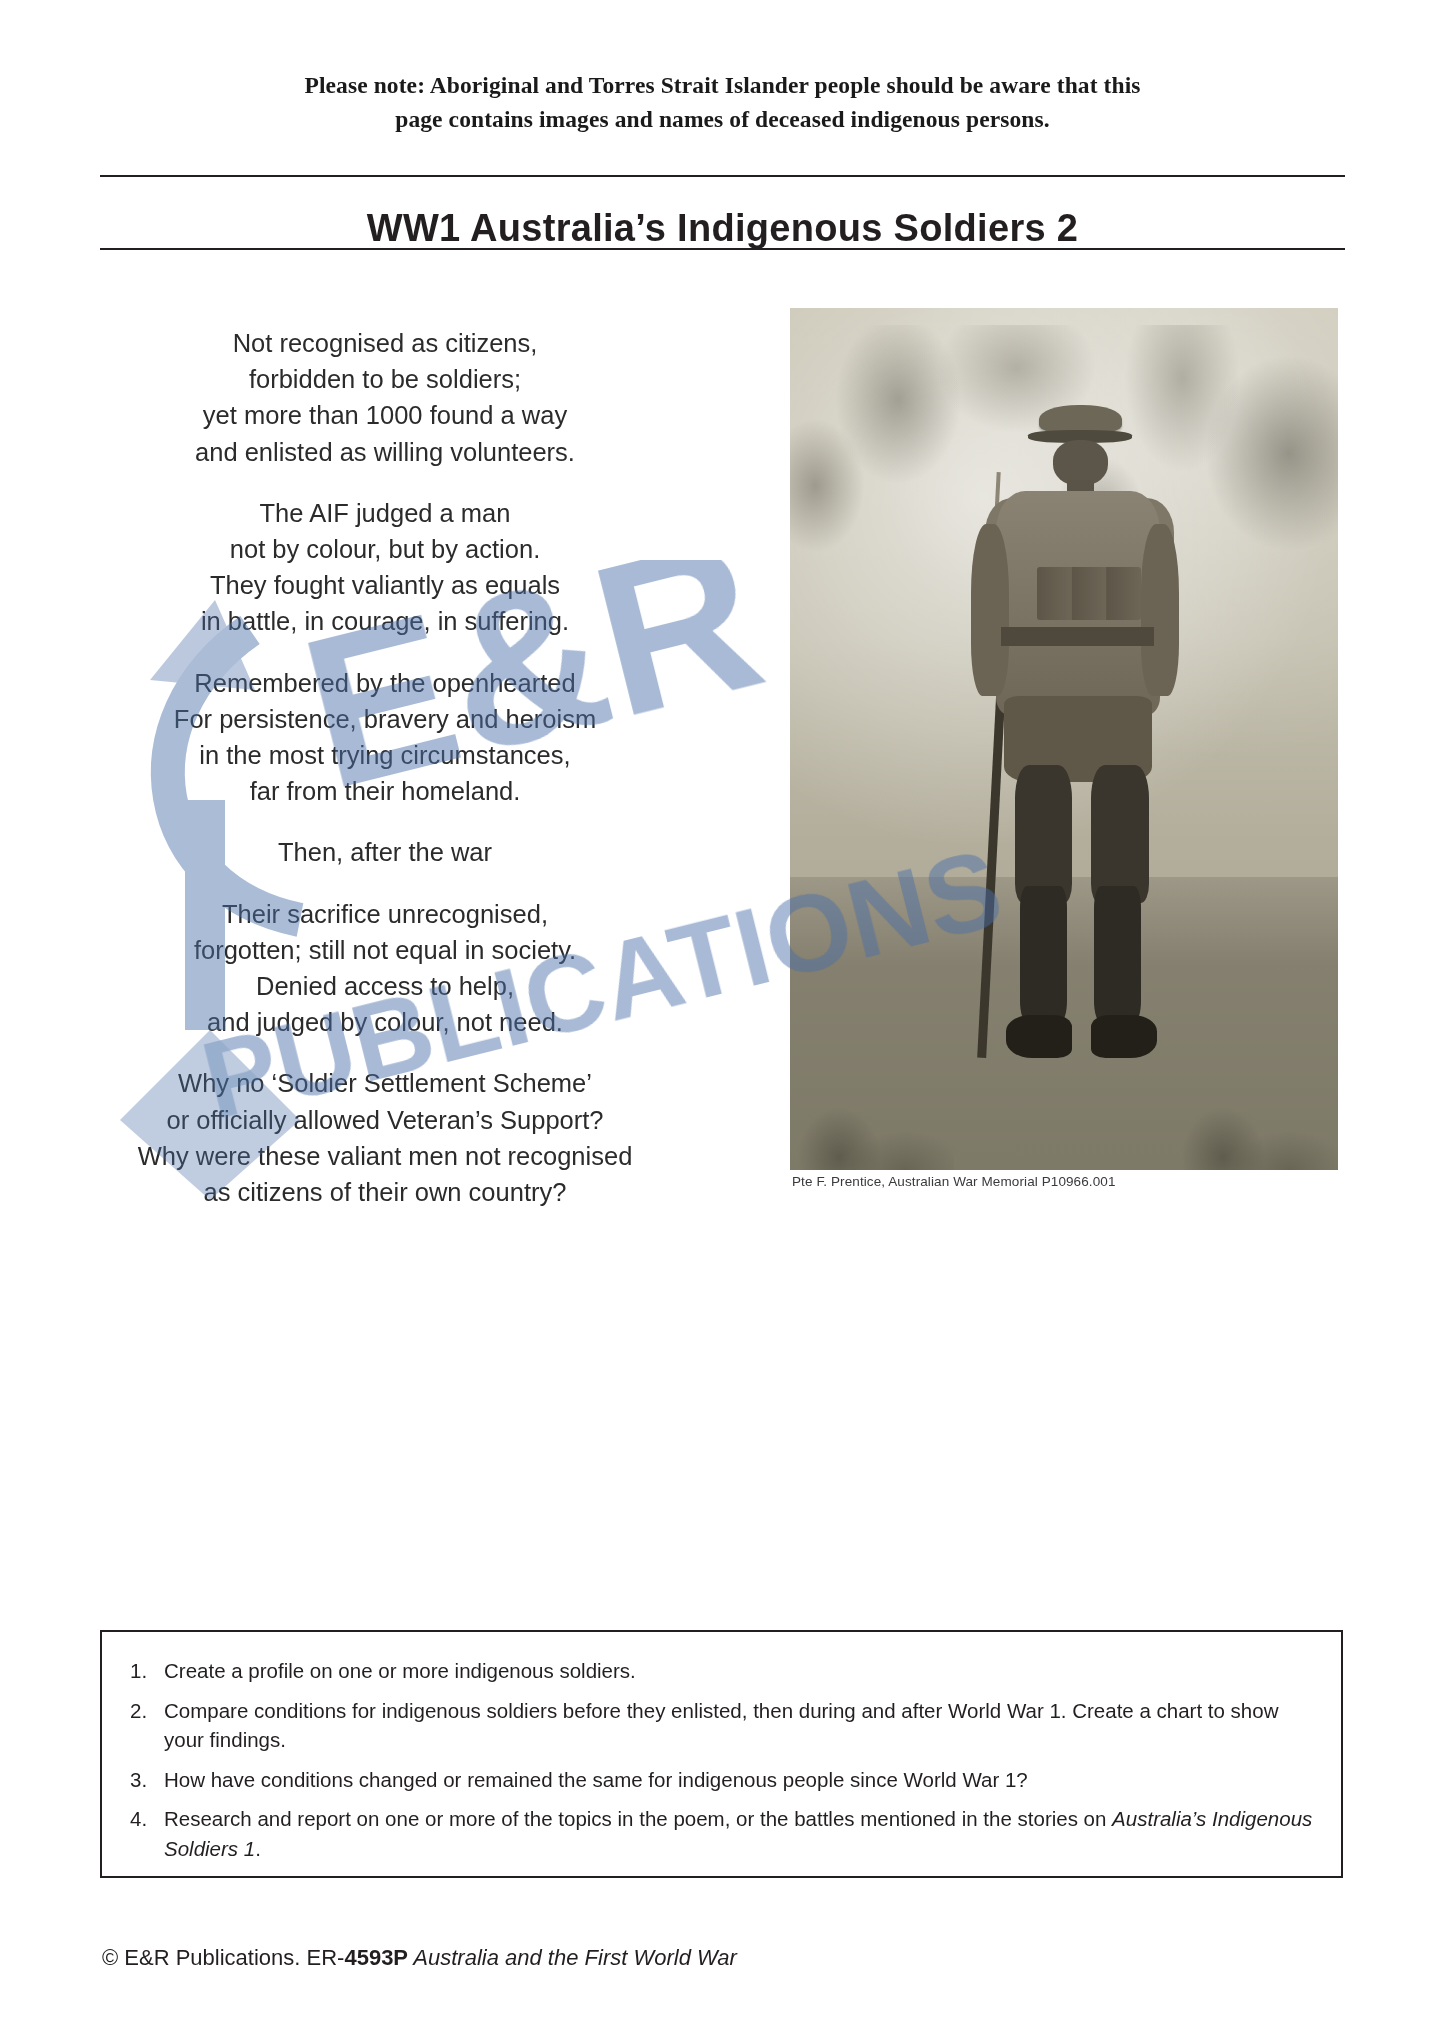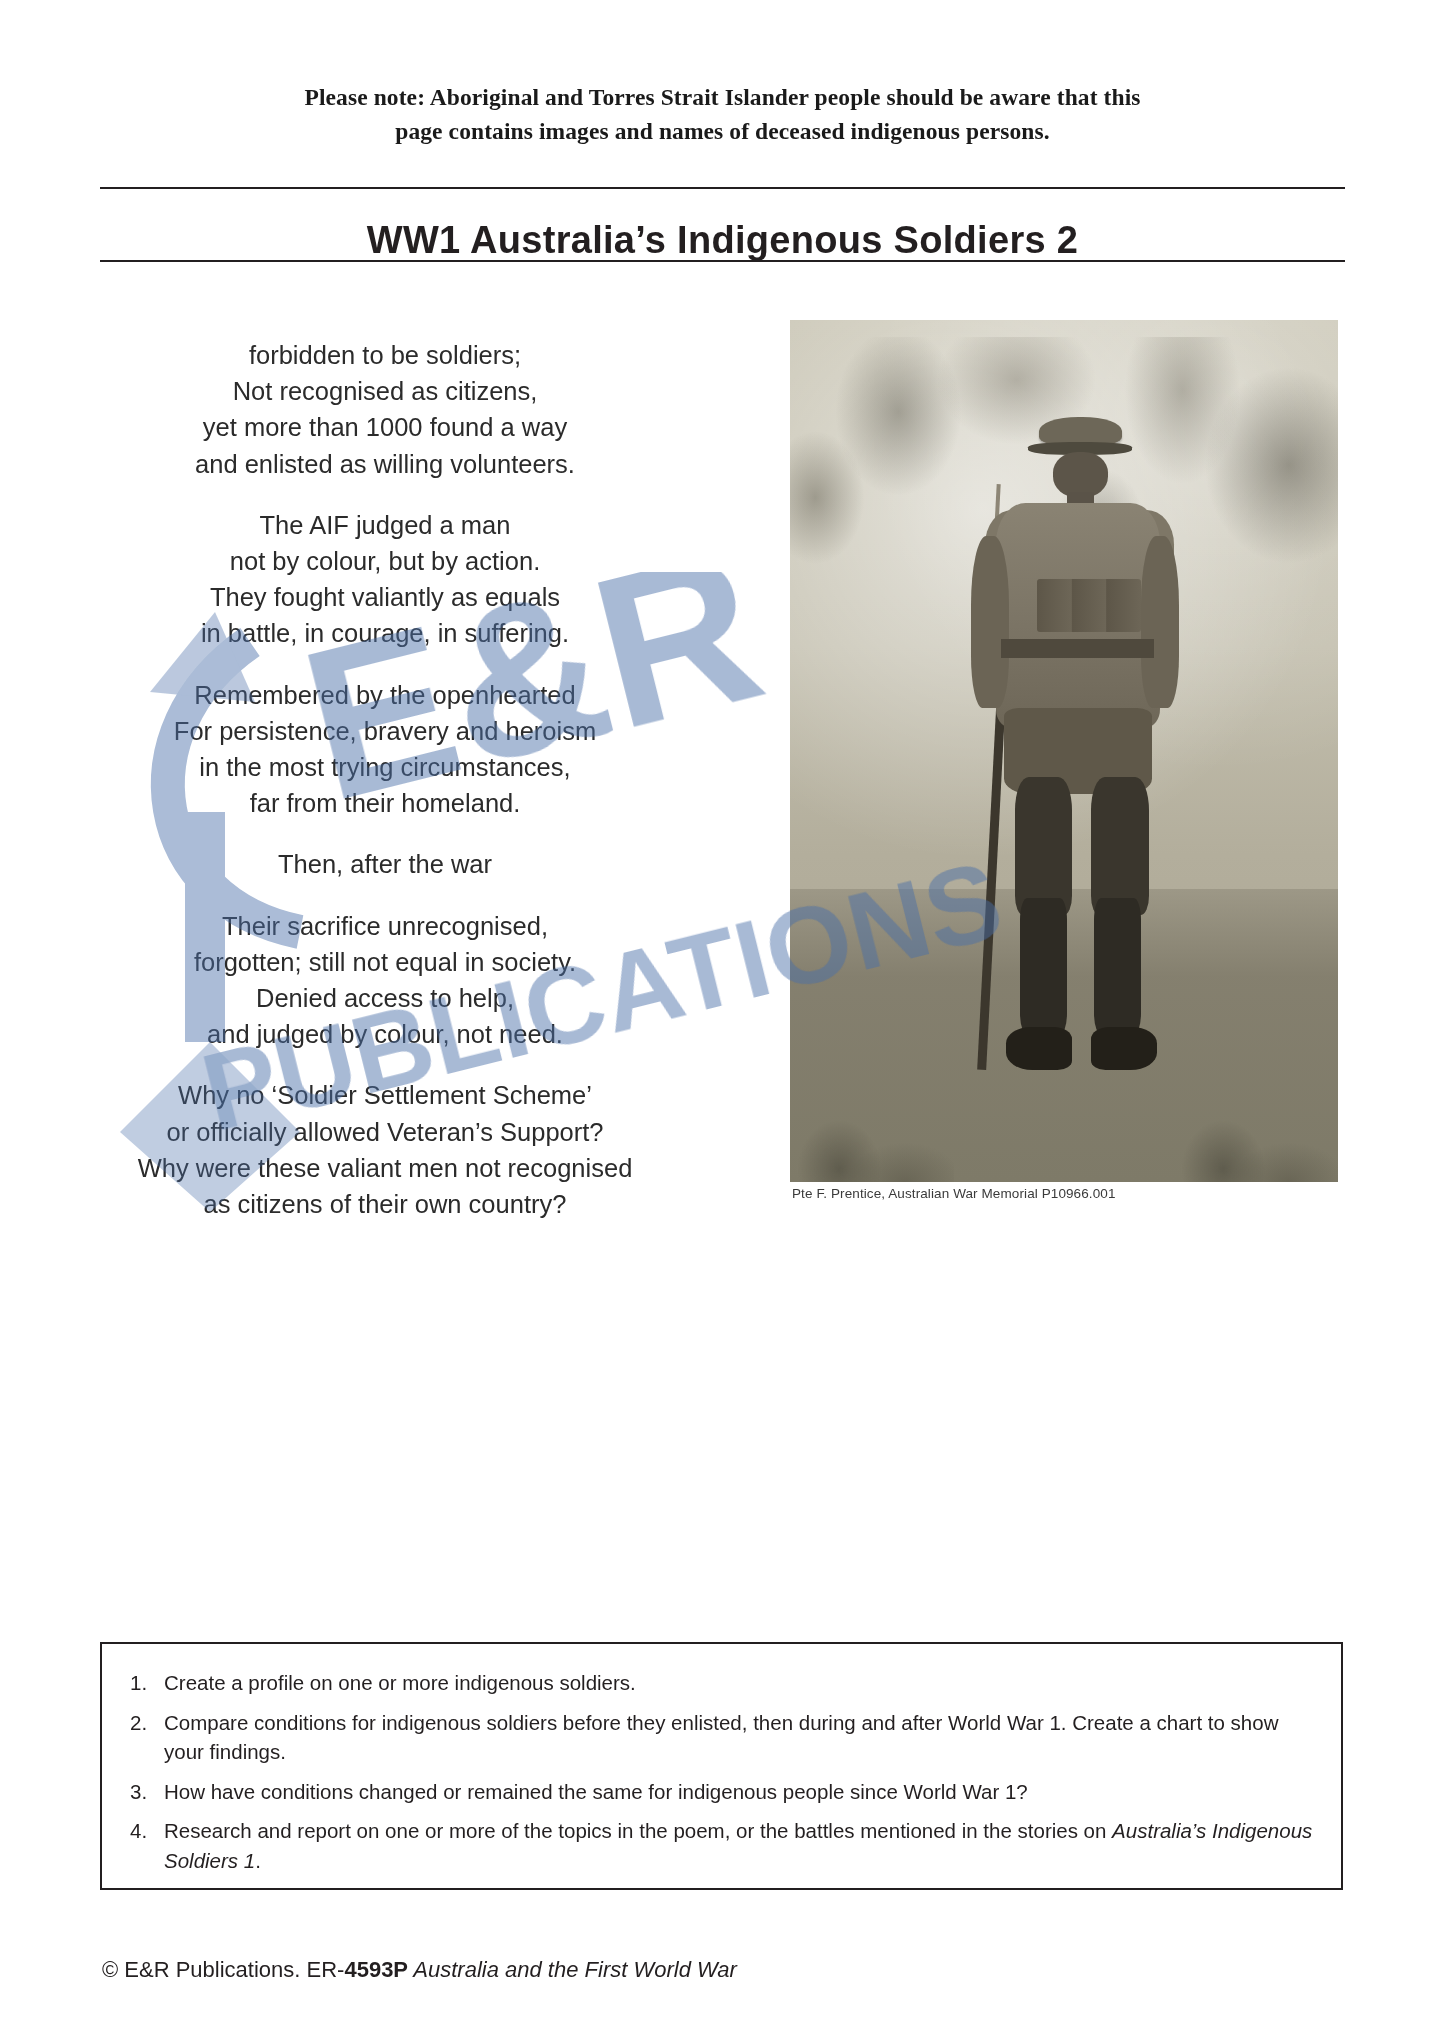--- a/index.html
+++ b/index.html
@@ -13,21 +13,20 @@
     position: relative;
     font-family: "Liberation Sans", sans-serif;
     color: #231f20;
     overflow: hidden;
   }
 
   .page {
     position: absolute;
     inset: 0;
     background: #ffffff;
-    margin-top: 12px;
   }
 
   
   .notice {
     position: absolute;
     top: 68px;
     left: 150px;
     width: 1145px;
     text-align: center;
     font-family: "Liberation Serif", serif;
@@ -236,22 +235,22 @@
     <span>Please note: Aboriginal and Torres Strait Islander people should be aware that this</span><br>
     <span>page contains images and names of deceased indigenous persons.</span>
   </div>
 
   <div class="title-rule top"></div>
   <h1 class="page-title">WW1 Australia’s Indigenous Soldiers 2</h1>
   <div class="title-rule bottom"></div>
 
   <div class="poem">
     <div class="stanza">
+      <span class="line">Not recognised as citizens,</span>
       <span class="line">forbidden to be soldiers;</span>
-      <span class="line">Not recognised as citizens,</span>
       <span class="line">yet more than 1000 found a way</span>
       <span class="line">and enlisted as willing volunteers.</span>
     </div>
     <div class="stanza">
       <span class="line">The AIF judged a man</span>
       <span class="line">not by colour, but by action.</span>
       <span class="line">They fought valiantly as equals</span>
       <span class="line">in battle, in courage, in suffering.</span>
     </div>
     <div class="stanza">

